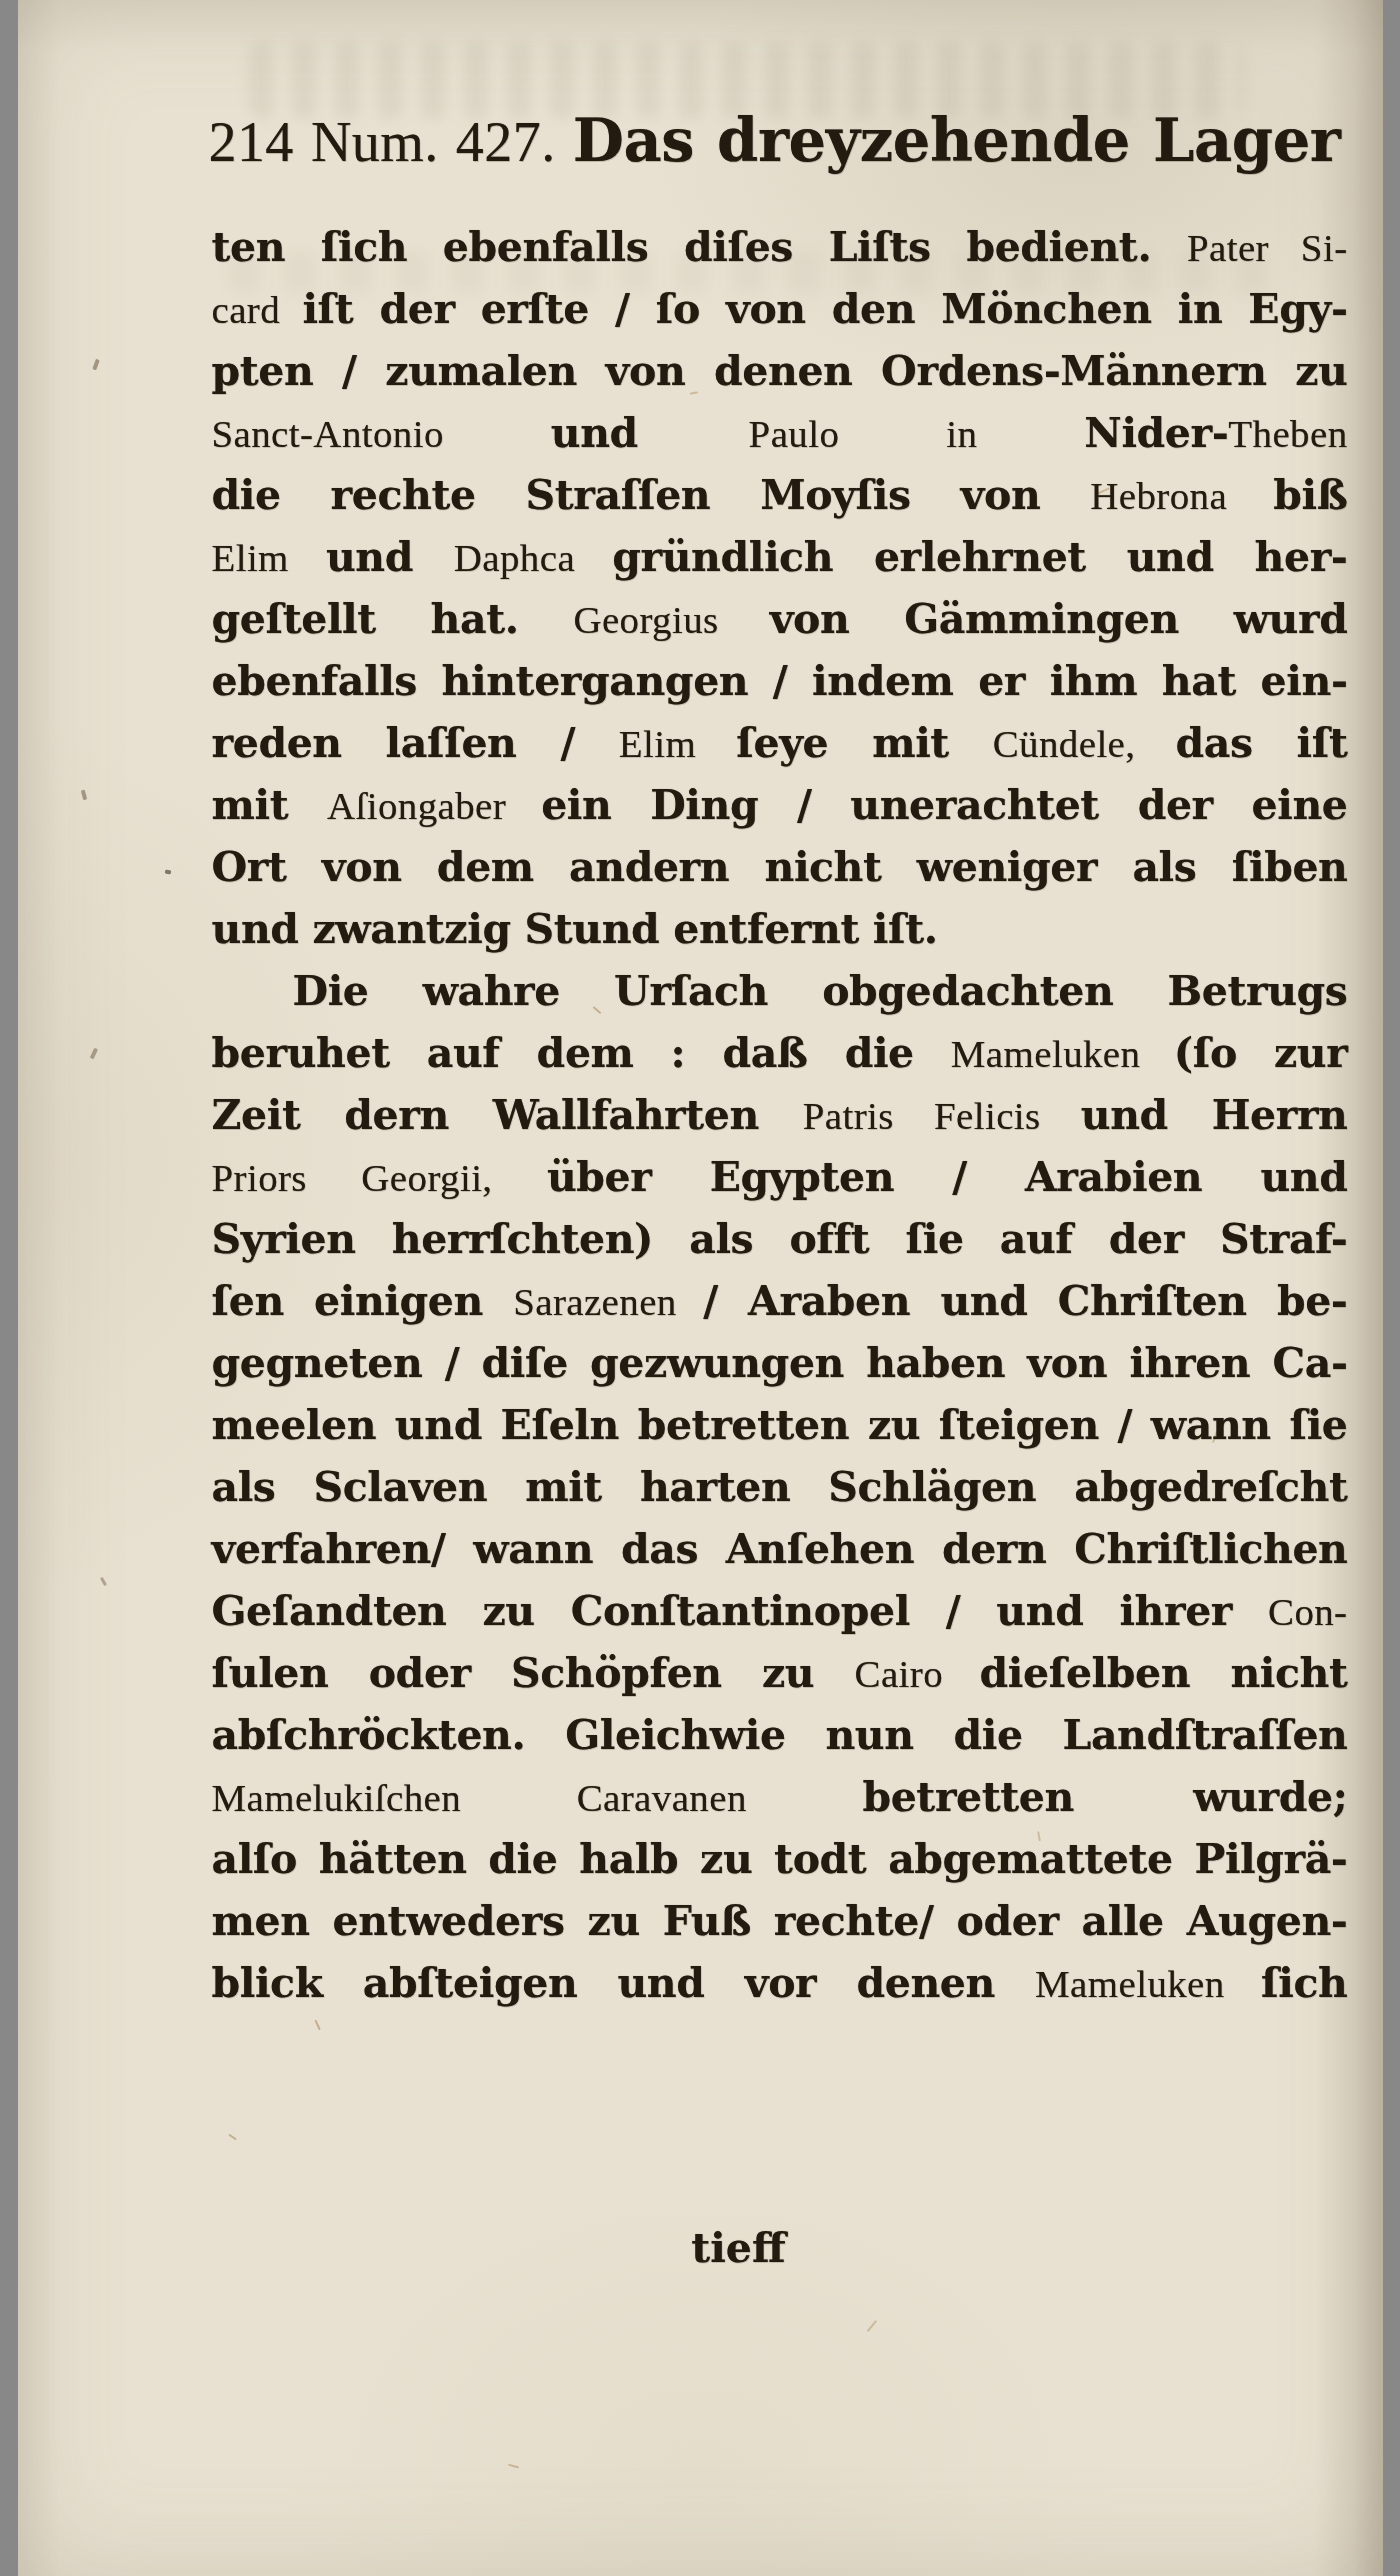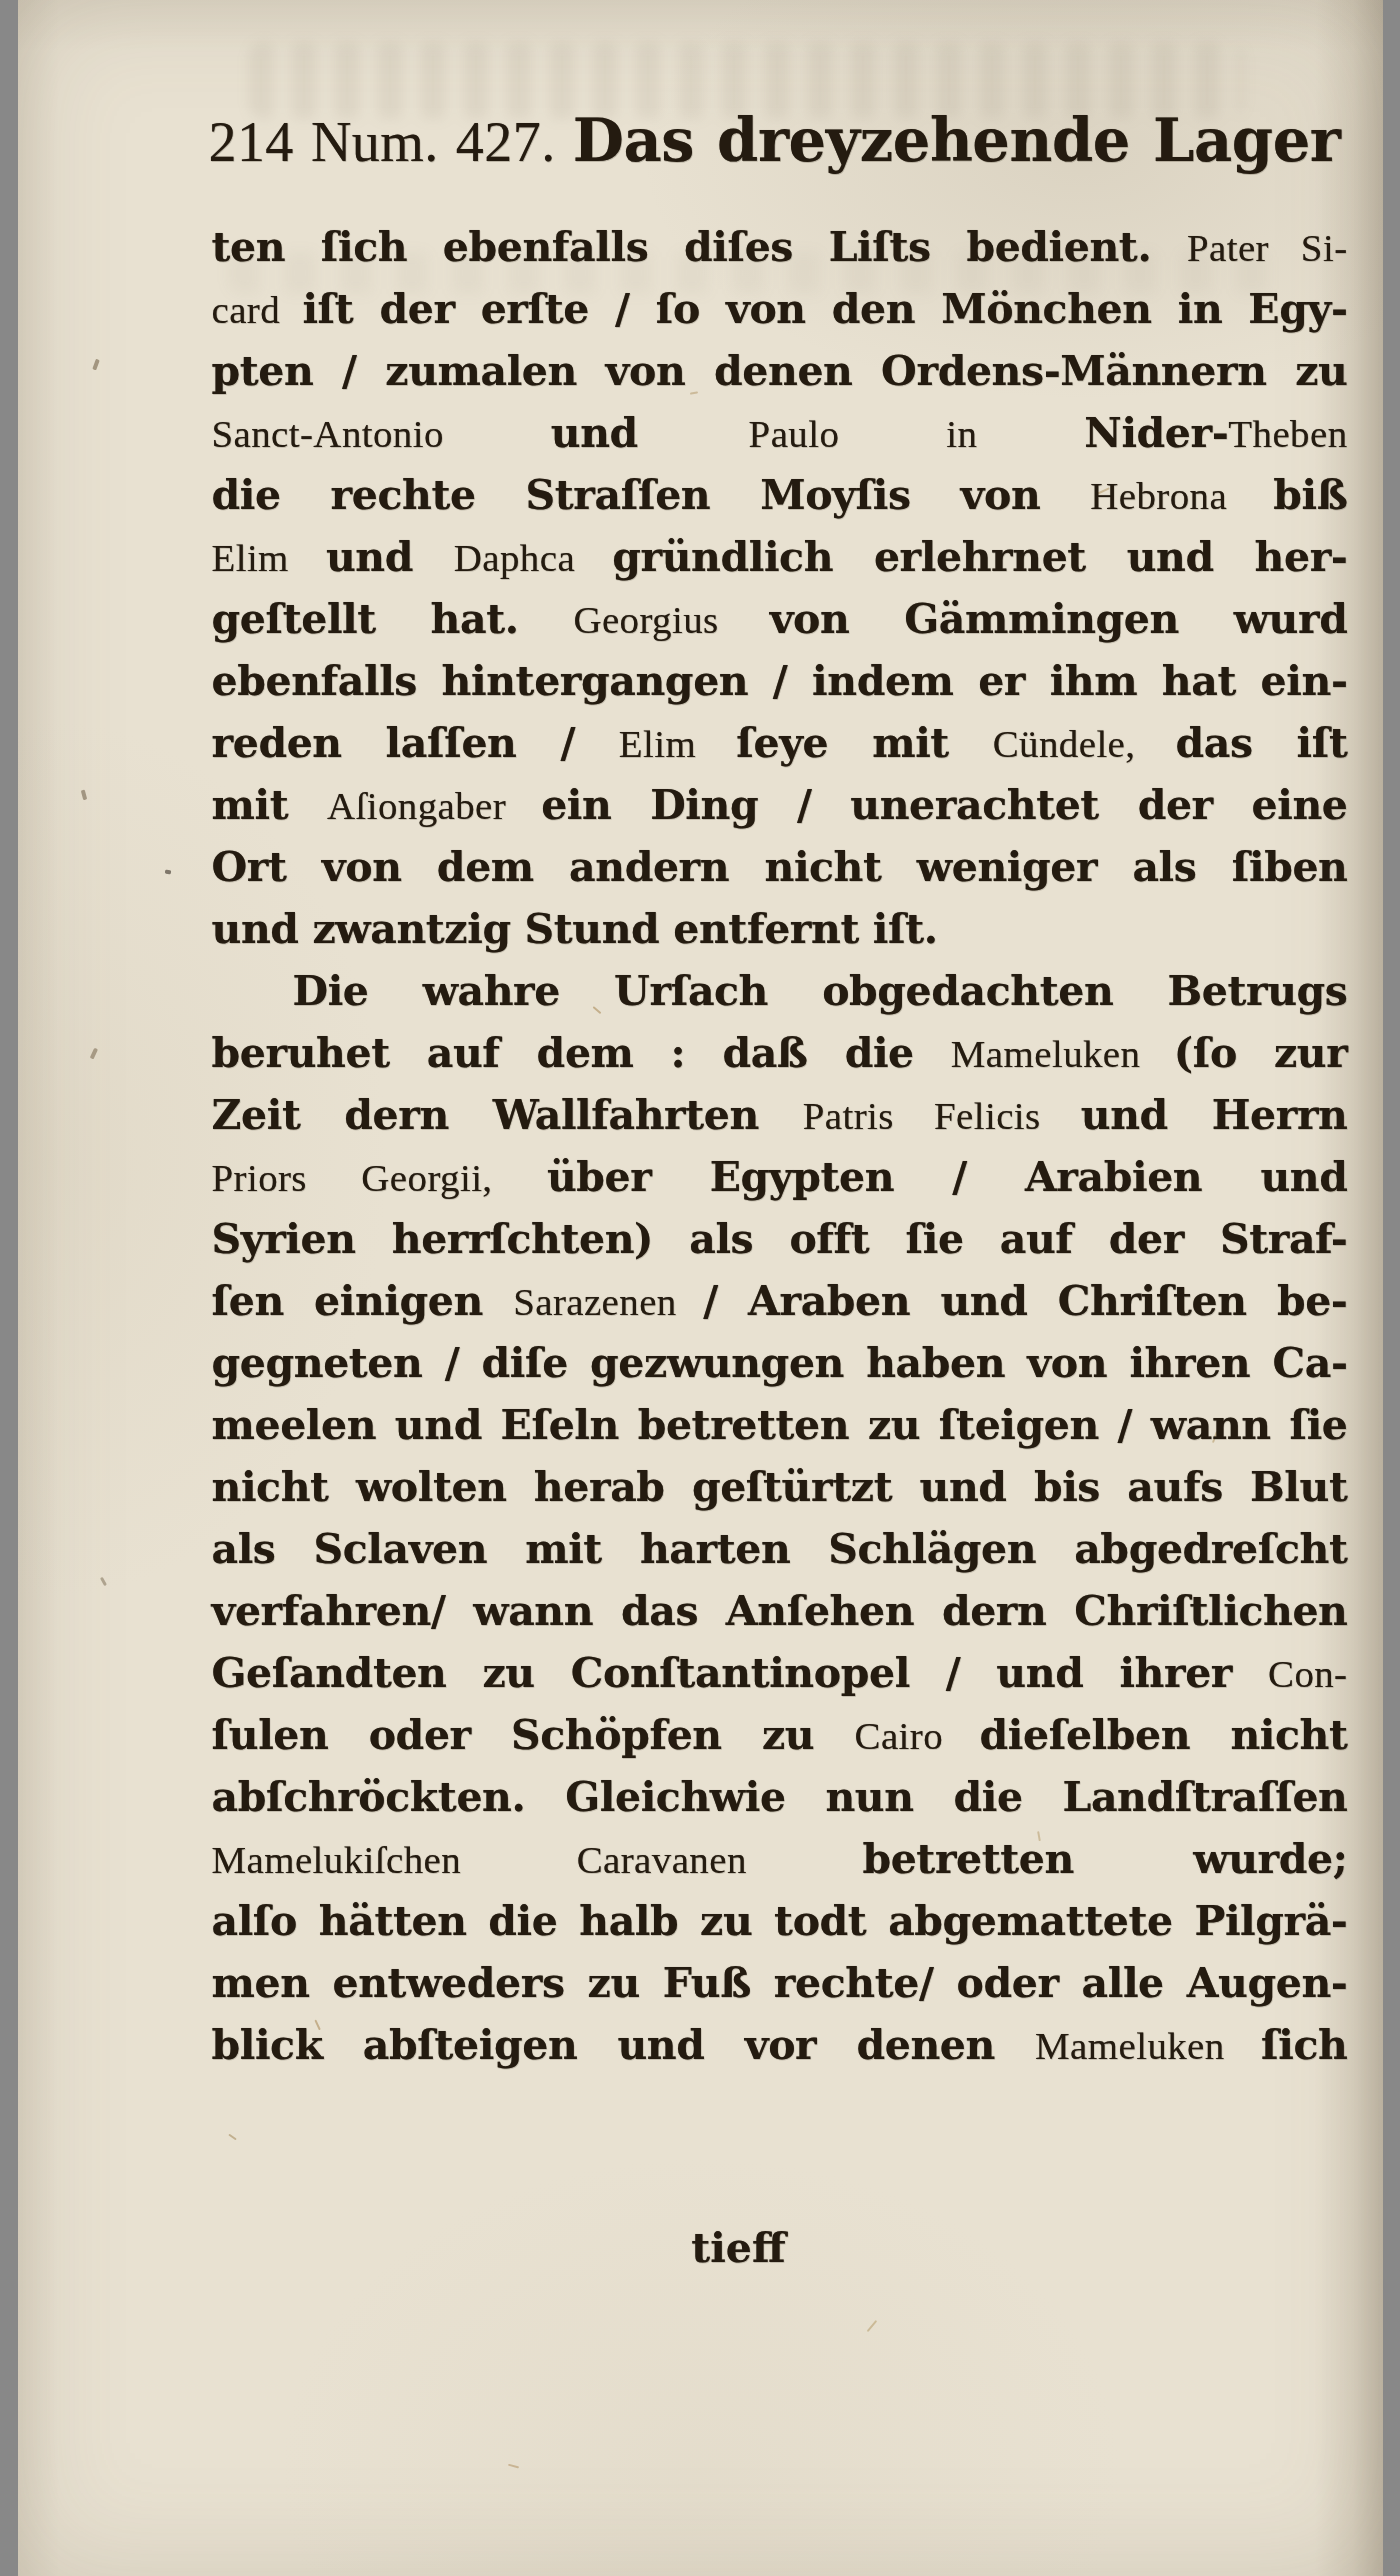--- a/index.html
+++ b/index.html
@@ -96,21 +96,20 @@
       <div class="line"><span class="fraktur">Ort von dem andern nicht weniger als ſiben</span></div>
       <div class="line no-just"><span class="fraktur">und zwantzig Stund entfernt iſt.</span></div>
       <div class="line indent"><span class="fraktur">Die wahre Urſach obgedachten Betrugs</span></div>
       <div class="line"><span class="fraktur">beruhet auf dem : daß die </span><span class="latin">Mameluken </span><span class="fraktur">(ſo zur</span></div>
       <div class="line"><span class="fraktur">Zeit dern Wallfahrten </span><span class="latin">Patris Felicis </span><span class="fraktur">und Herrn</span></div>
       <div class="line"><span class="latin">Priors Georgii, </span><span class="fraktur">über Egypten / Arabien und</span></div>
       <div class="line"><span class="fraktur">Syrien herrſchten) als offt ſie auf der Straf-</span></div>
       <div class="line"><span class="fraktur">ſen einigen </span><span class="latin">Sarazenen </span><span class="fraktur">/ Araben und Chriſten be-</span></div>
       <div class="line"><span class="fraktur">gegneten / diſe gezwungen haben von ihren Ca-</span></div>
       <div class="line"><span class="fraktur">meelen und Eſeln betretten zu ſteigen / wann ſie</span></div>
-      <div class="line"><span class="fraktur">nicht wolten herab geſtürtzt und bis aufs Blut</span></div>
       <div class="line"><span class="fraktur">als Sclaven mit harten Schlägen abgedreſcht</span></div>
       <div class="line"><span class="fraktur">verfahren/ wann das Anſehen dern Chriſtlichen</span></div>
       <div class="line"><span class="fraktur">Geſandten zu Conſtantinopel / und ihrer </span><span class="latin">Con-</span></div>
       <div class="line"><span class="fraktur">ſulen oder Schöpfen zu </span><span class="latin">Cairo </span><span class="fraktur">dieſelben nicht</span></div>
       <div class="line"><span class="fraktur">abſchröckten.  Gleichwie nun die Landſtraſſen</span></div>
       <div class="line"><span class="latin">Mamelukiſchen Caravanen </span><span class="fraktur">betretten wurde;</span></div>
       <div class="line"><span class="fraktur">alſo hätten die halb zu todt abgemattete Pilgrä-</span></div>
       <div class="line"><span class="fraktur">men entweders zu Fuß rechte/ oder alle Augen-</span></div>
       <div class="line"><span class="fraktur">blick abſteigen und vor denen </span><span class="latin">Mameluken </span><span class="fraktur">ſich</span></div>
     </div>

